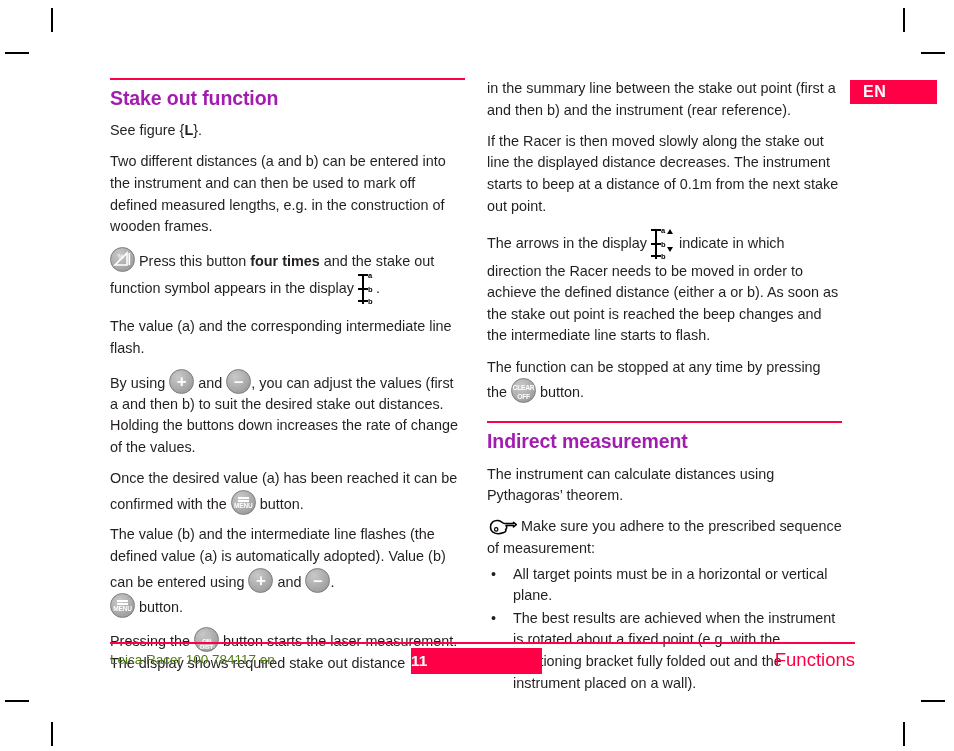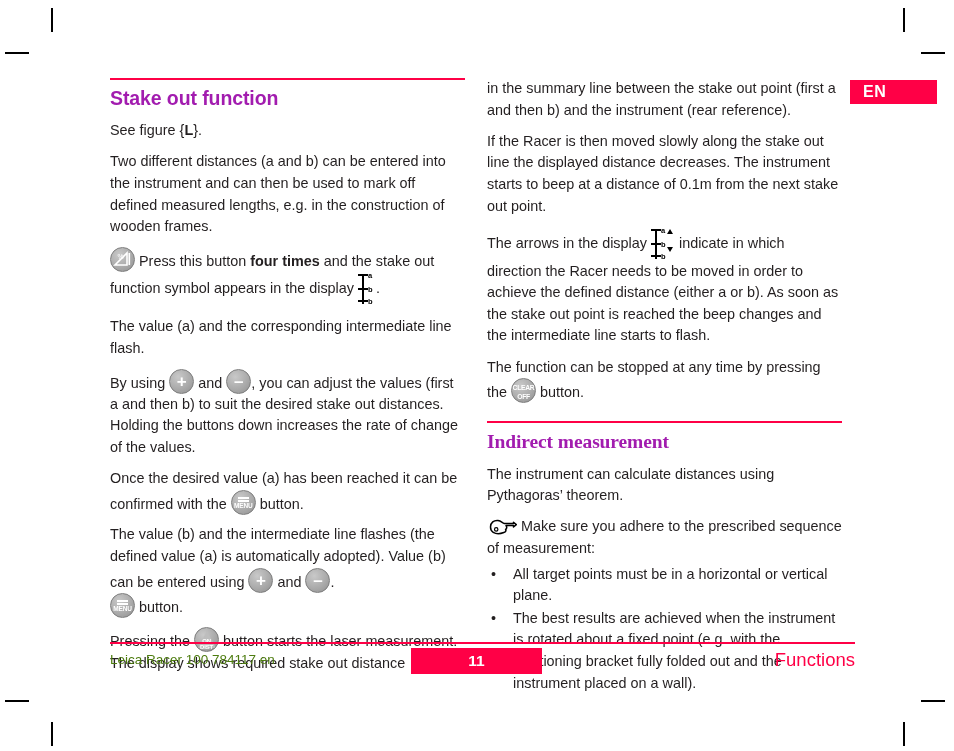--- a/index.html
+++ b/index.html
@@ -66,21 +66,21 @@
     margin: 0 0 4px 0;
     width: 100%;
   }
   h2.heading {
     color: #a21caf;
     font-size: 19.5px;
     font-weight: bold;
     margin: 0 0 7px 0;
     letter-spacing: -0.1px;
   }
-  .col-right h2.heading { margin-top: 0; font-family: Liberation Serif, serif; }
+  .col-right h2.heading { margin-top: 0; }
   .rule-block { margin-top: 18px; }
 
   p {
     margin: 0 0 9.5px 0;
     text-align: left;
   }
   p.tight { margin-bottom: 0; }
 
   ul.bullets {
     margin: 4px 0 0 0;
@@ -258,21 +258,20 @@
   .footer-page {
     position: absolute;
     left: 301px;
     top: 4px;
     width: 131px;
     height: 26px;
     background: #ff0046;
     color: #ffffff;
     font-size: 15.5px;
     font-weight: bold;
-    text-align: center;
     line-height: 26px;
   }
   .footer-right {
     position: absolute;
     right: 0;
     top: 5px;
     font-size: 18.5px;
     color: #ff0046;
     font-weight: normal;
   }

